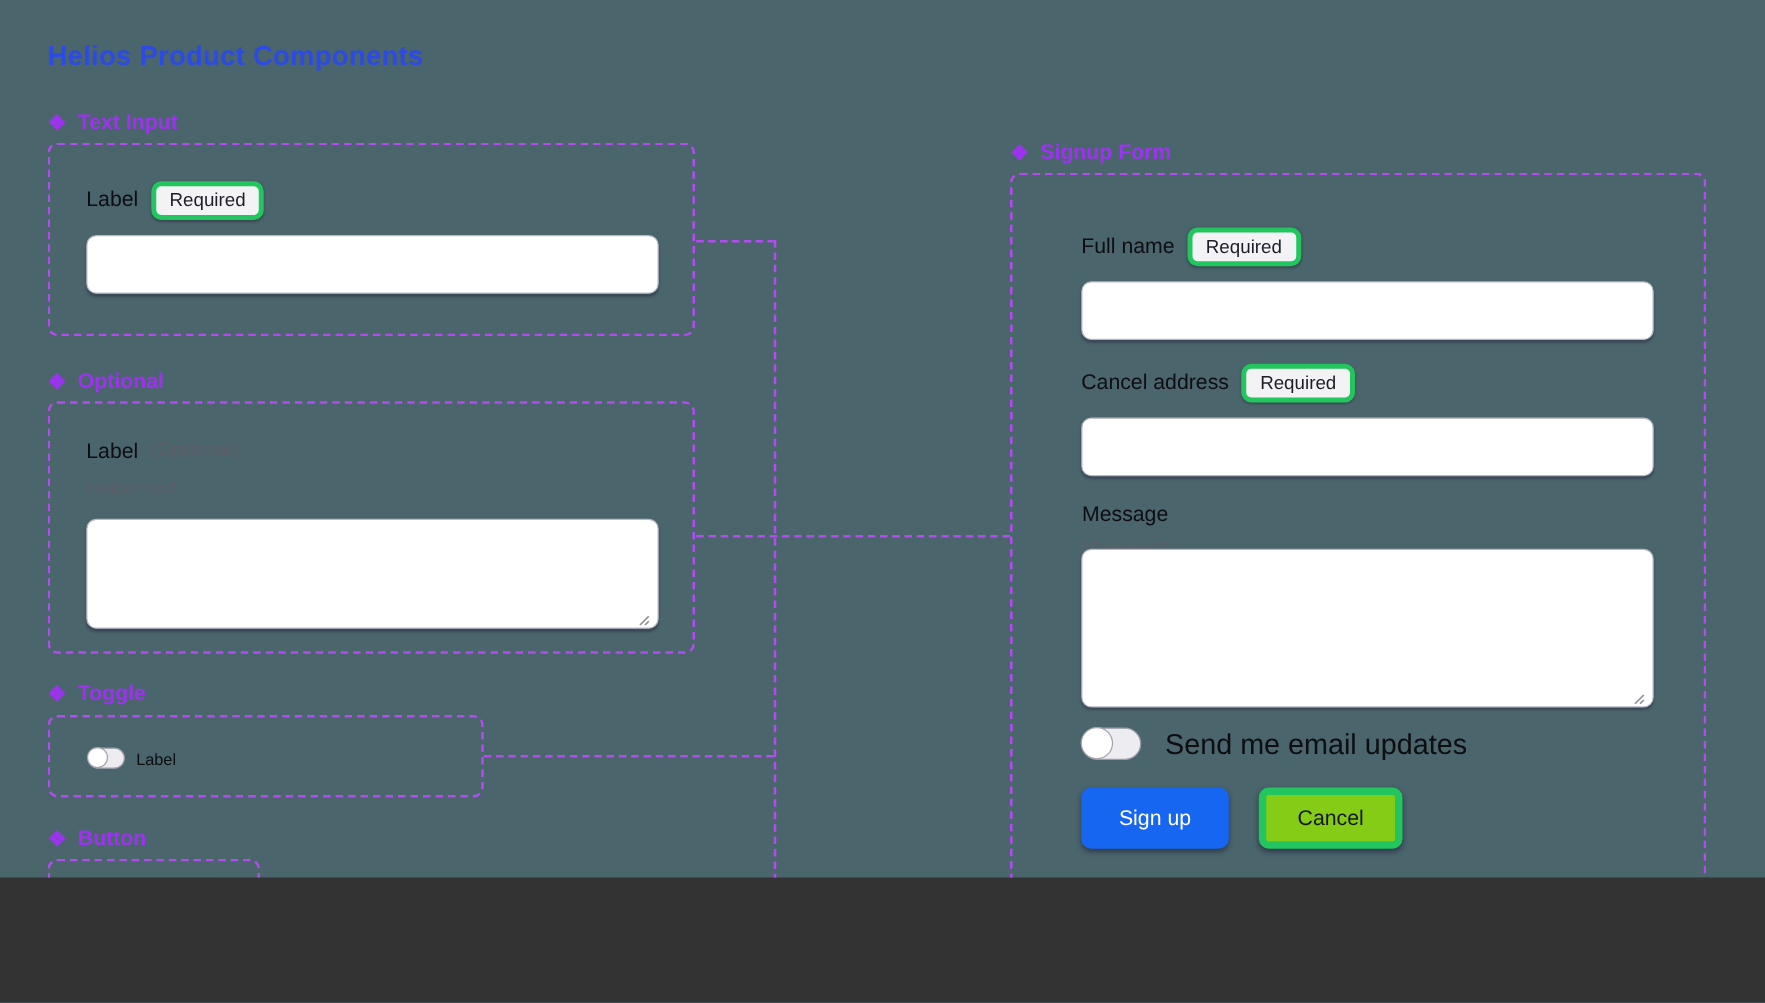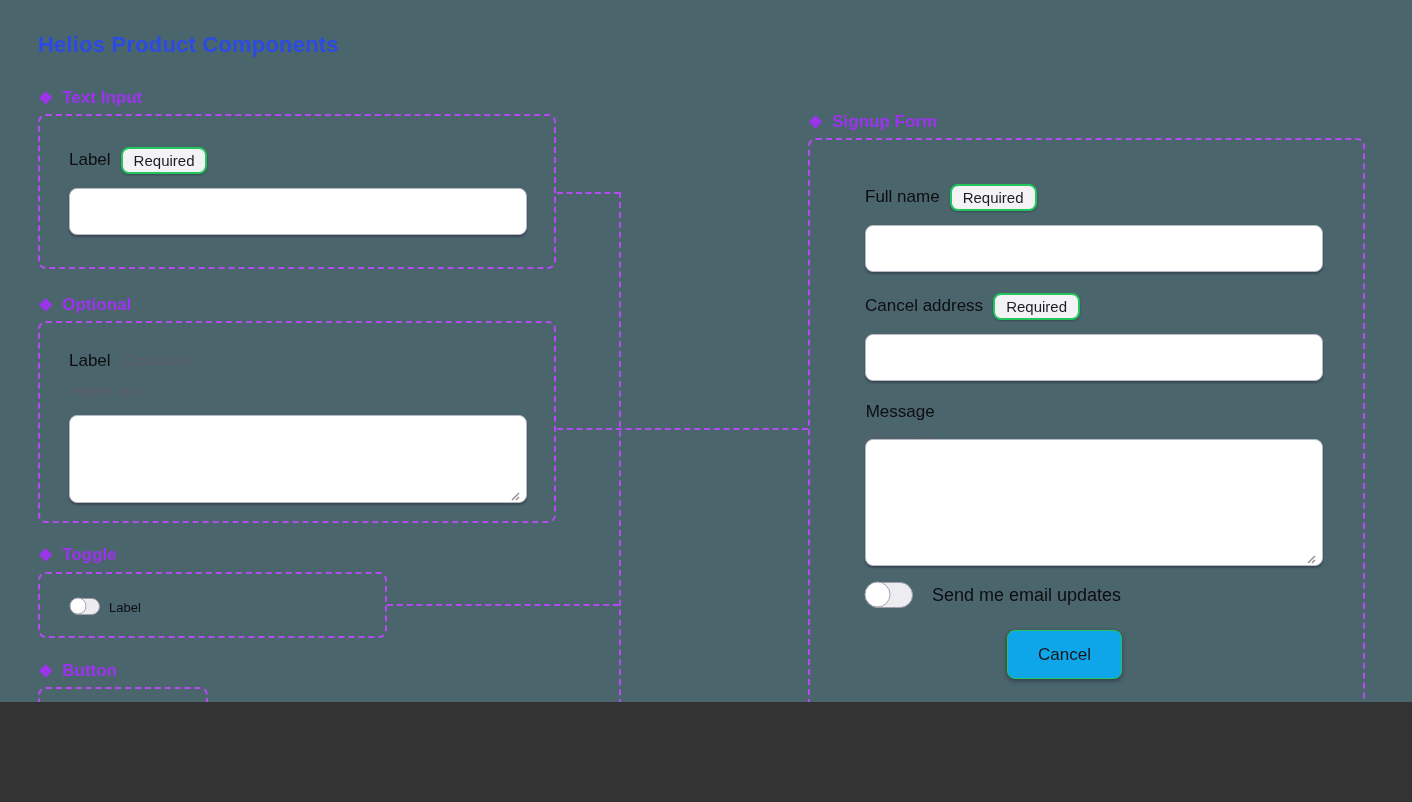--- a/index.html
+++ b/index.html
@@ -26,38 +26,38 @@
     font-size:17px;font-weight:700;color:var(--purple);
   }
   .comp-icon{font-size:17px;line-height:1;}
   .frame{position:absolute;border:2px dashed var(--dash);border-radius:8px;}
   .label-row{position:absolute;display:flex;align-items:center;gap:10px;height:28px;}
   .field-label{font-size:17px;font-weight:400;color:var(--label-black);white-space:nowrap;}
   .field-label.sm{font-size:13px;}
   .muted{font-size:16px;font-weight:400;color:var(--muted-gray);white-space:nowrap;}
   .helper{position:absolute;font-size:15px;color:var(--muted-gray);}
   .badge{
-    display:inline-block;background:#f3f3f6;border:2px solid #22c55e;border-radius:8px;
+    display:inline-block;background:#f3f3f6;border:4px solid #22c55e;border-radius:8px;
     padding:3px 11px;font-size:15px;color:#1d1d26;box-shadow:0 1px 2px rgba(20,20,40,.35);
     white-space:nowrap;
   }
   .text-input,.text-area{
     position:absolute;background:#fff;border:1px solid #b9b9c3;border-radius:8px;
     box-shadow:0 2px 2px rgba(30,30,55,.4);outline:none;
     font-family:"Liberation Sans",sans-serif;font-size:15px;padding:6px 10px;color:#222;
   }
   .text-area{resize:none;}
   .resize-handle{position:absolute;right:5px;bottom:4px;pointer-events:none;}
   .btn{
     position:absolute;border:none;border-radius:8px;font-family:"Liberation Sans",sans-serif;
     font-size:17px;cursor:pointer;box-shadow:0 2px 4px rgba(20,20,45,.5);
     display:flex;align-items:center;justify-content:center;
   }
   .btn-primary{background:var(--accent-blue);color:#fff;}
-  .btn-secondary{background:#0ea5e9;color:#16161c;border:1px solid #22c55e;}
+  .btn-secondary{background:#84cc16;color:#16161c;border:6px solid #22c55e;}
   .toggle{
     position:absolute;border-radius:999px;background:#ededf1;border:1.5px solid #9d9da8;
   }
   .toggle .knob{
     position:absolute;left:0;top:0;height:100%;aspect-ratio:1/1;border-radius:50%;
     background:#fff;border:1.5px solid #a2a2ad;transform:translate(-1.5px,-1.5px);
     box-sizing:content-box;
   }
   .connector-h{position:absolute;border-top:2px dashed var(--dash);height:0;}
   .connector-v{position:absolute;border-left:2px dashed var(--dash);width:0;}
@@ -152,19 +152,20 @@
     <textarea class="text-area" style="left: 55px; top: 299px; width: 458px; height: 127px;"></textarea>
     <svg class="resize-handle" style="left:494px;top:412px;" width="12" height="12" viewBox="0 0 12 12">
       <line x1="4" y1="11" x2="11" y2="4" stroke="#8f8f98" stroke-width="1.4"></line>
       <line x1="8" y1="11" x2="11" y2="8" stroke="#8f8f98" stroke-width="1.4"></line>
     </svg>
 
     <div class="toggle" style="left:55px;top:442px;width:48px;height:26px;">
       <span class="knob"></span>
     </div>
     <div class="label-row" style="left:122px;top:441px;">
-      <span class="field-label" style="font-size:18px;">Send me email updates</span>
+      <span class="field-label" style="font-size:23px;">Send me email updates</span>
     </div>
 
+    <button class="btn btn-primary" style="left:55px;top:490px;width:118px;height:49px;">Sign up</button>
     <button class="btn btn-secondary" style="left:197px;top:490px;width:115px;height:49px;">Cancel</button>
   </div>
 
 </div>
 
 </body></html>

